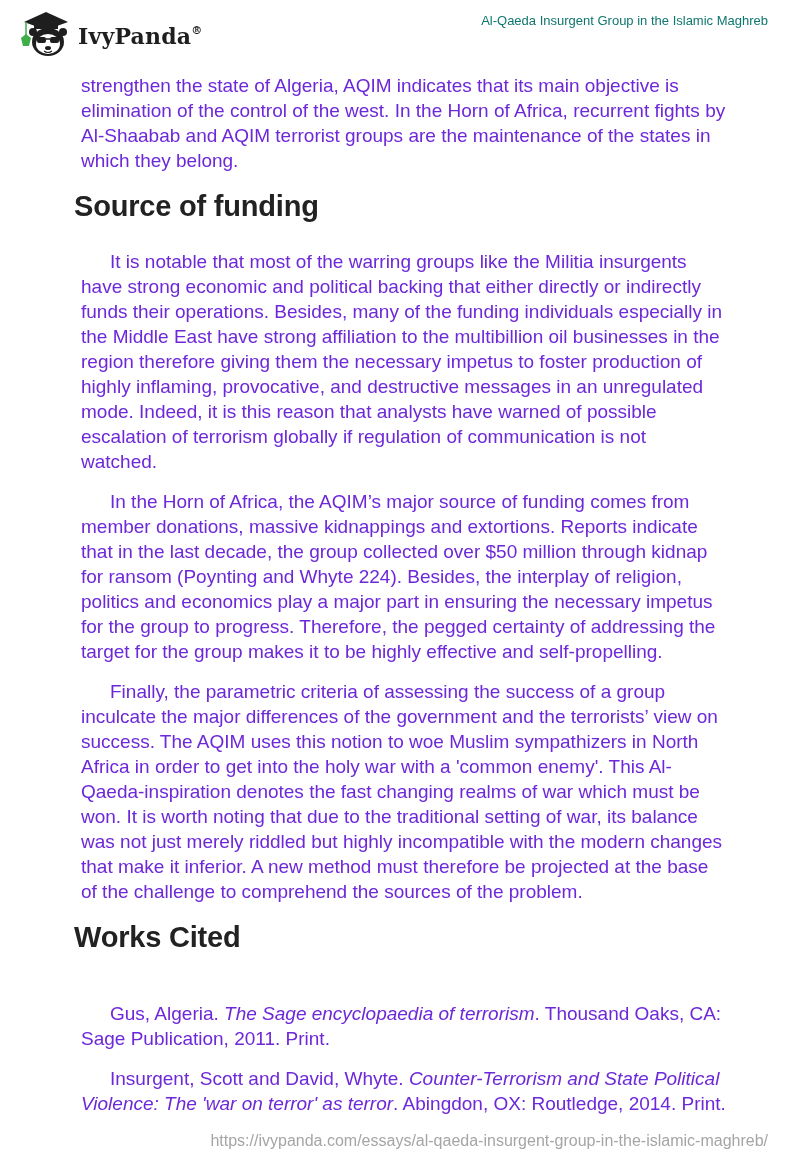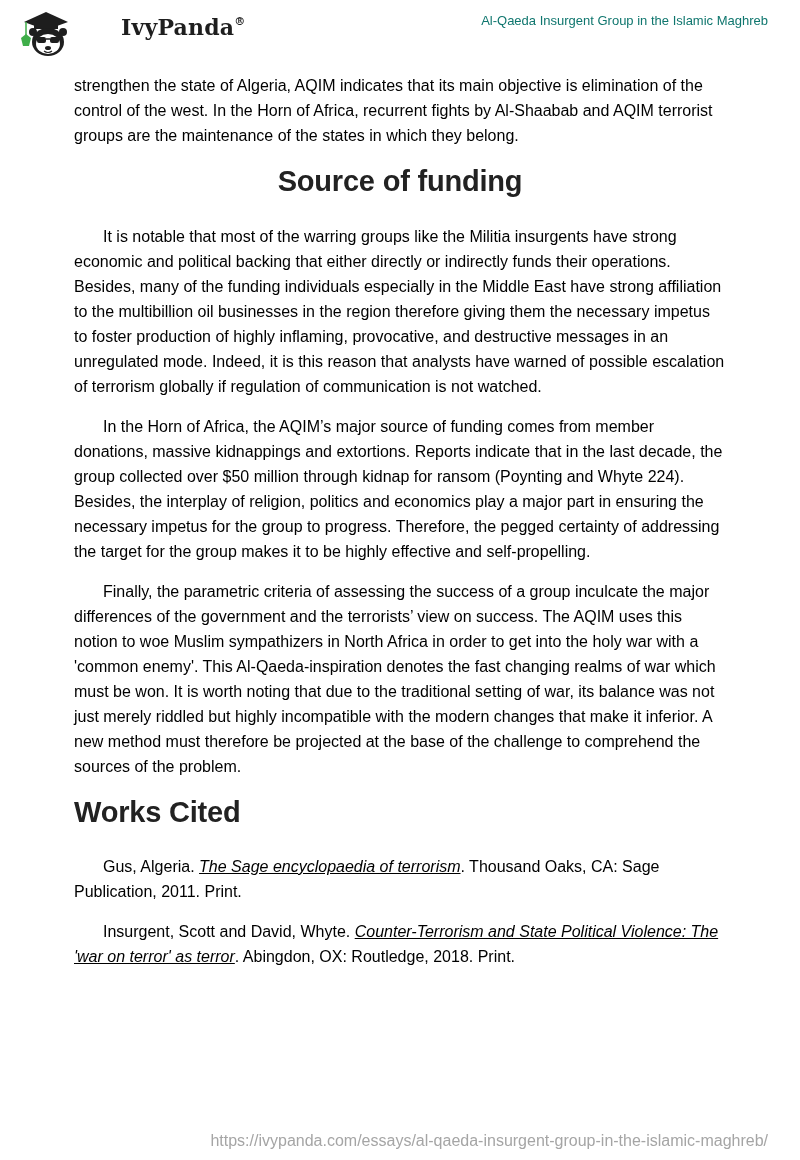--- a/index.html
+++ b/index.html
@@ -17,22 +17,21 @@
     }
     .header {
       position: absolute;
       left: 0; top: 0;
       width: 800px; height: 60px;
     }
     .logo {
       position: absolute;
       left: 18px; top: 8px;
       display: flex;
-      align-items: flex-start;
-      gap: 43px;
+      align-items: center;
     }
     .logo-mark {
       width: 56px; height: 50px;
       position: relative;
     }
     .logo-text {
       font-family: "DejaVu Serif", "Liberation Serif", serif;
       font-weight: bold;
       font-size: 22px;
       color: #1e1e1e;
@@ -50,42 +49,42 @@
       right: 32px; top: 13px;
       font-size: 13px;
       color: #0f766e;
     }
     .content {
       position: absolute;
       left: 74px; top: 73px;
       width: 652px;
     }
     p {
-      margin: 0 0 15px 0;
-      font-size: 16px;
+      margin: 0 0 15px 7px;
+      font-size: 19px;
       line-height: 25px;
-      color: #000000;
+      color: #6d28d9;
     }
     p.indent { text-indent: 29px; }
     h2 {
       margin: 0;
       font-size: 29px;
       font-weight: bold;
       color: #222222;
       letter-spacing: -0.2px;
     }
-    .h-funding { margin-top: 14px; margin-bottom: 25px; line-height: 36px; text-align: center; }
-    .h-cited { margin-top: 8px; margin-bottom: 24px; line-height: 36px; }
+    .h-funding { margin-top: 14px; margin-bottom: 25px; line-height: 36px; }
+    .h-cited { margin-top: 8px; margin-bottom: 46px; line-height: 36px; }
     .footer-url {
       position: absolute;
       right: 32px; top: 1132px;
       font-size: 16px;
       color: #a5a5a5;
     }
-    em { font-style: italic; text-decoration: underline; }
+    em { font-style: italic; }
   </style>
 </head>
 <body>
 
 <div class="header">
   <div class="logo">
     <div class="logo-mark">
       <svg width="56" height="50" viewBox="0 0 56 50">
 
         <polygon points="6,14 28,4 50,14 28,22" fill="#1e1e1e"></polygon>
@@ -116,16 +115,16 @@
 <div class="content">
   <p>strengthen the state of Algeria, AQIM indicates that its main objective is elimination of the control of the west. In the Horn of Africa, recurrent fights by Al-Shaabab and AQIM terrorist groups are the maintenance of the states in which they belong.</p>
 
   <h2 class="h-funding">Source of funding</h2>
   <p class="indent">It is notable that most of the warring groups like the Militia insurgents have strong economic and political backing that either directly or indirectly funds their operations. Besides, many of the funding individuals especially in the Middle East have strong affiliation to the multibillion oil businesses in the region therefore giving them the necessary impetus to foster production of highly inflaming, provocative, and destructive messages in an unregulated mode. Indeed, it is this reason that analysts have warned of possible escalation of terrorism globally if regulation of communication is not watched.</p>
   <p class="indent">In the Horn of Africa, the AQIM’s major source of funding comes from member donations, massive kidnappings and extortions. Reports indicate that in the last decade, the group collected over $50 million through kidnap for ransom (Poynting and Whyte 224). Besides, the interplay of religion, politics and economics play a major part in ensuring the necessary impetus for the group to progress. Therefore, the pegged certainty of addressing the target for the group makes it to be highly effective and self-propelling.</p>
   <p class="indent">Finally, the parametric criteria of assessing the success of a group inculcate the major differences of the government and the terrorists’ view on success. The AQIM uses this notion to woe Muslim sympathizers in North Africa in order to get into the holy war with a 'common enemy'. This Al-Qaeda-inspiration denotes the fast changing realms of war which must be won. It is worth noting that due to the traditional setting of war, its balance was not just merely riddled but highly incompatible with the modern changes that make it inferior. A new method must therefore be projected at the base of the challenge to comprehend the sources of the problem.</p>
 
   <h2 class="h-cited">Works Cited</h2>
   <p class="indent"><span>Gus, Algeria. </span><em>The Sage encyclopaedia of terrorism</em><span>. Thousand Oaks, CA: Sage Publication, 2011. Print.</span></p>
-  <p class="indent"><span>Insurgent, Scott and David, Whyte. </span><em>Counter-Terrorism and State Political Violence: The 'war on terror' as terror</em><span>. Abingdon, OX: Routledge, 2018. Print.</span></p>
+  <p class="indent"><span>Insurgent, Scott and David, Whyte. </span><em>Counter-Terrorism and State Political Violence: The 'war on terror' as terror</em><span>. Abingdon, OX: Routledge, 2014. Print.</span></p>
 </div>
 
 <div class="footer-url">https://ivypanda.com/essays/al-qaeda-insurgent-group-in-the-islamic-maghreb/</div>
 
 </body></html>

